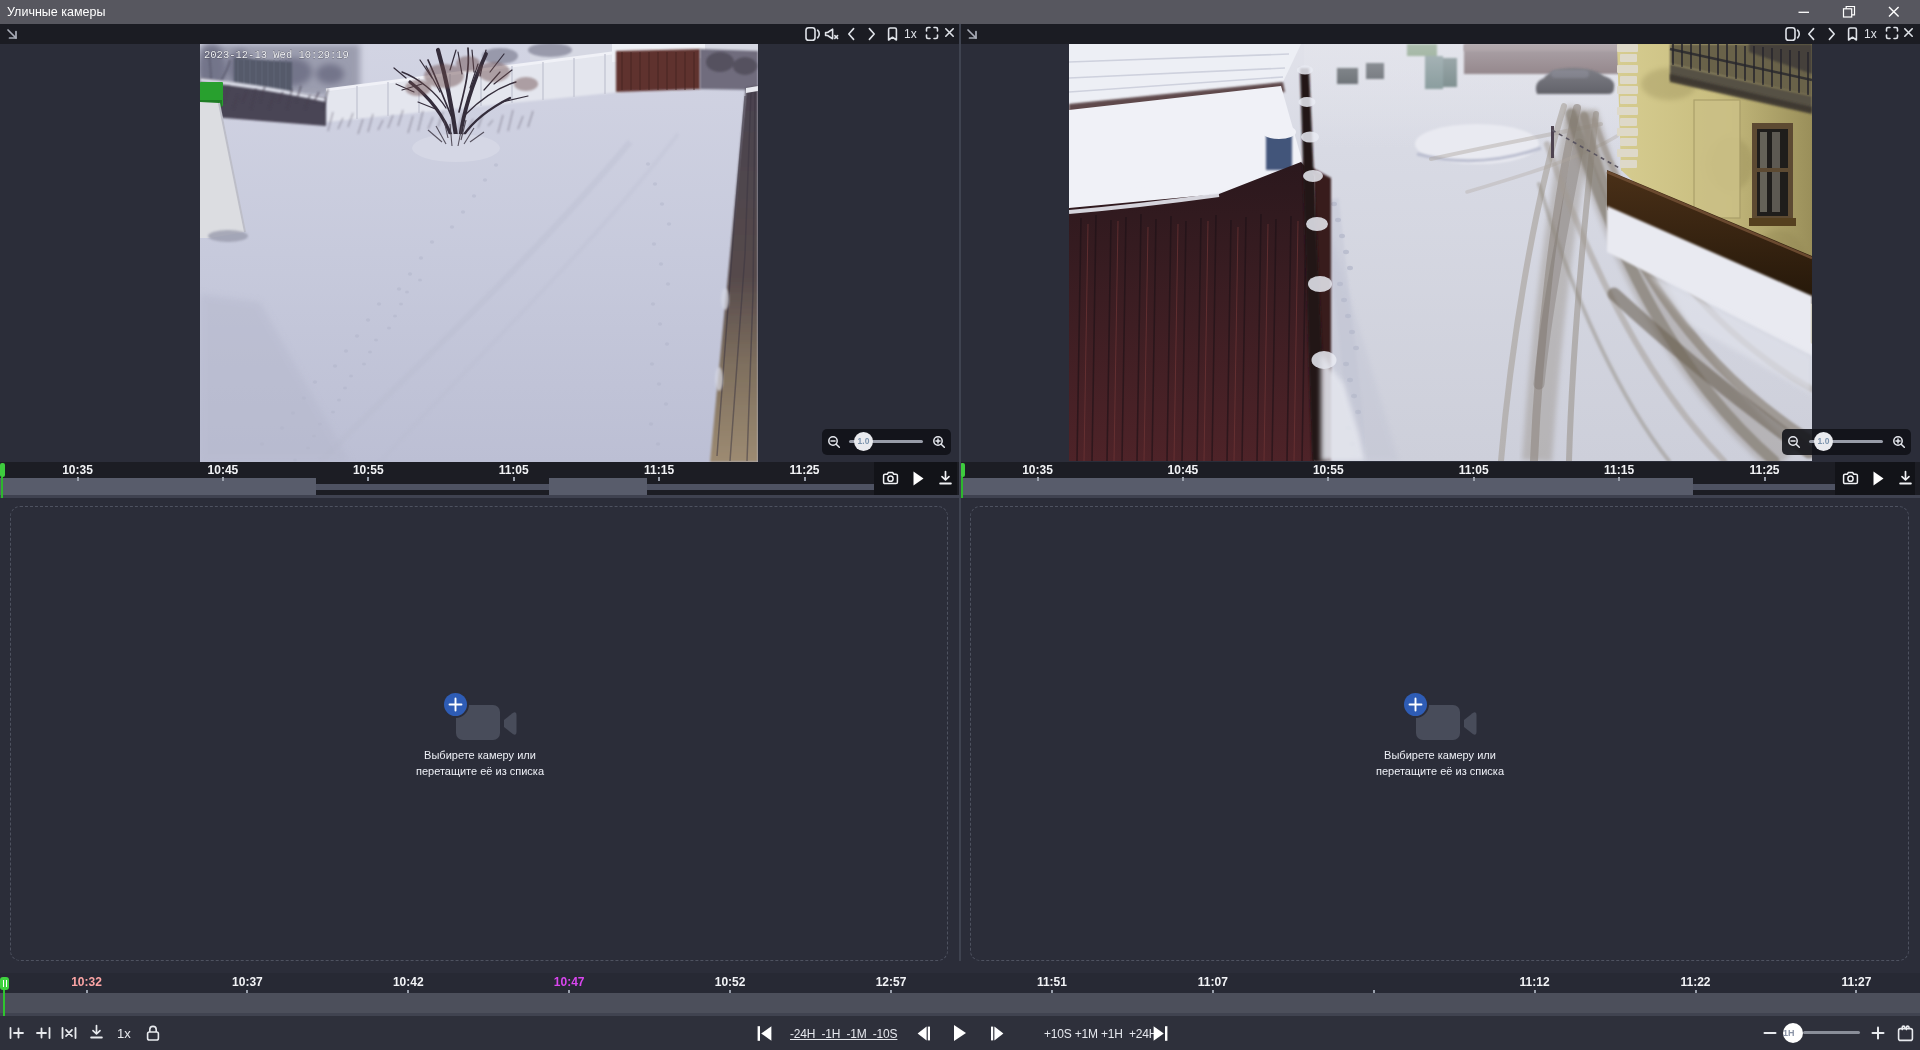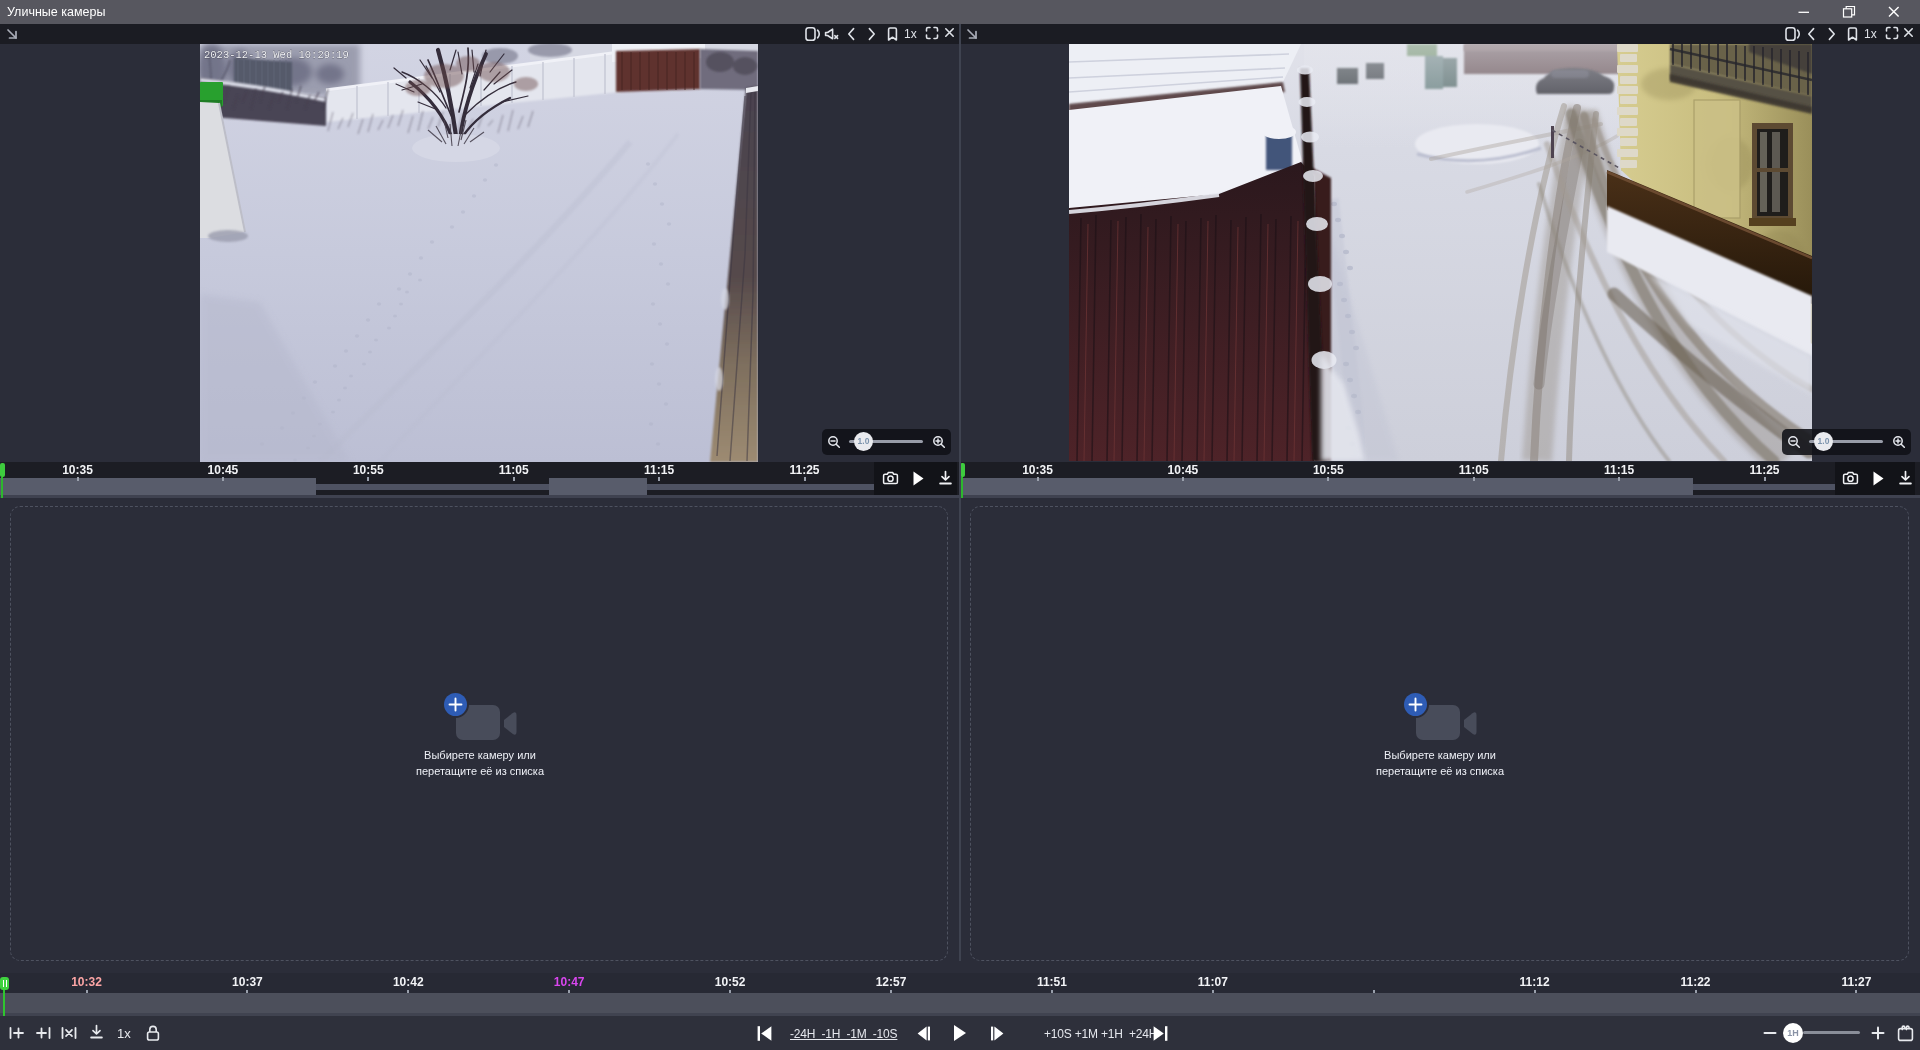--- a/index.html
+++ b/index.html
@@ -747,21 +747,21 @@
 <div style="position:absolute;left:1027px;top:1027px;font-size:12px;color:#e6e8ee;font-weight:400;white-space:nowrap;letter-spacing:-0.2px;margin-left:17px;">+10S&nbsp;+1M&nbsp;+1H&nbsp;&nbsp;+24H</div>
 <svg style="position:absolute;left:1151px;top:1024px" width="19" height="19" viewBox="0 0 19 19">
     <g fill="#fff">
       <rect x="14" y="2.2" width="2.4" height="14.6"></rect>
       <path d="M2.6,2.2 V16.8 L12.8,9.5 Z"></path>
     </g>
   </svg>
 <svg style="position:absolute;left:1763px;top:1026px" width="14" height="14" viewBox="0 0 14 14">
     <path d="M1.5,7 H12.5" stroke="#e8eaee" stroke-width="2" stroke-linecap="round" fill="none"></path>
   </svg>
-<div style="position:absolute;left:1783px;top:1023px;width:20px;height:20px;border-radius:50%;background:#fff;color:#8a93a6;font-size:9px;line-height:20px;text-align:center;font-weight:700;">1H</div>
+<div style="position:absolute;left:1783px;top:1023px;width:20px;height:20px;border-radius:50%;background:#fff;color:#8a93a6;font-size:9px;line-height:20px;text-align:left;font-weight:700;">1H</div>
 <div style="position:absolute;left:1803px;top:1031px;width:57px;height:3px;background:#8a8e99;border-radius:2px;"></div>
 <svg style="position:absolute;left:1871px;top:1026px" width="14" height="14" viewBox="0 0 14 14">
     <g stroke="#e8eaee" stroke-width="2" stroke-linecap="round" fill="none">
       <path d="M1.5,7 H12.5"></path>
       <path d="M7,1.5 V12.5"></path>
     </g>
   </svg>
 <svg style="position:absolute;left:1896px;top:1024px" width="19" height="19" viewBox="0 0 19 19">
     <g fill="none" stroke="#e8eaee" stroke-width="1.6" stroke-linejoin="round" stroke-linecap="round">
       <rect x="2.6" y="4.6" width="13.8" height="11.8" rx="2"></rect>

